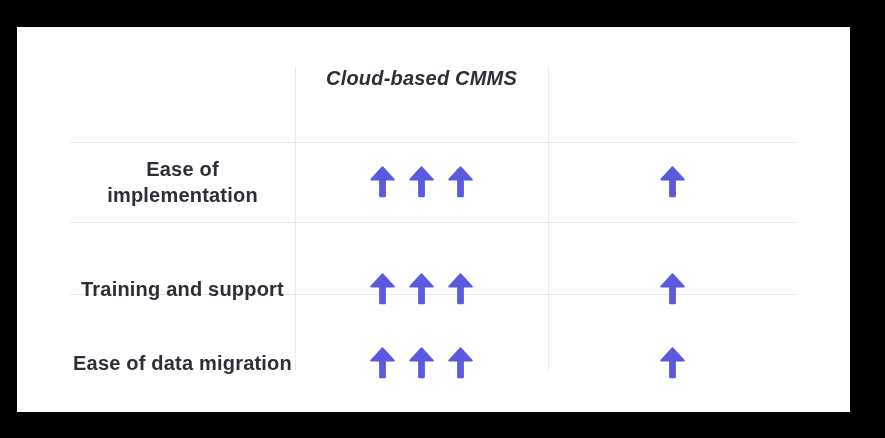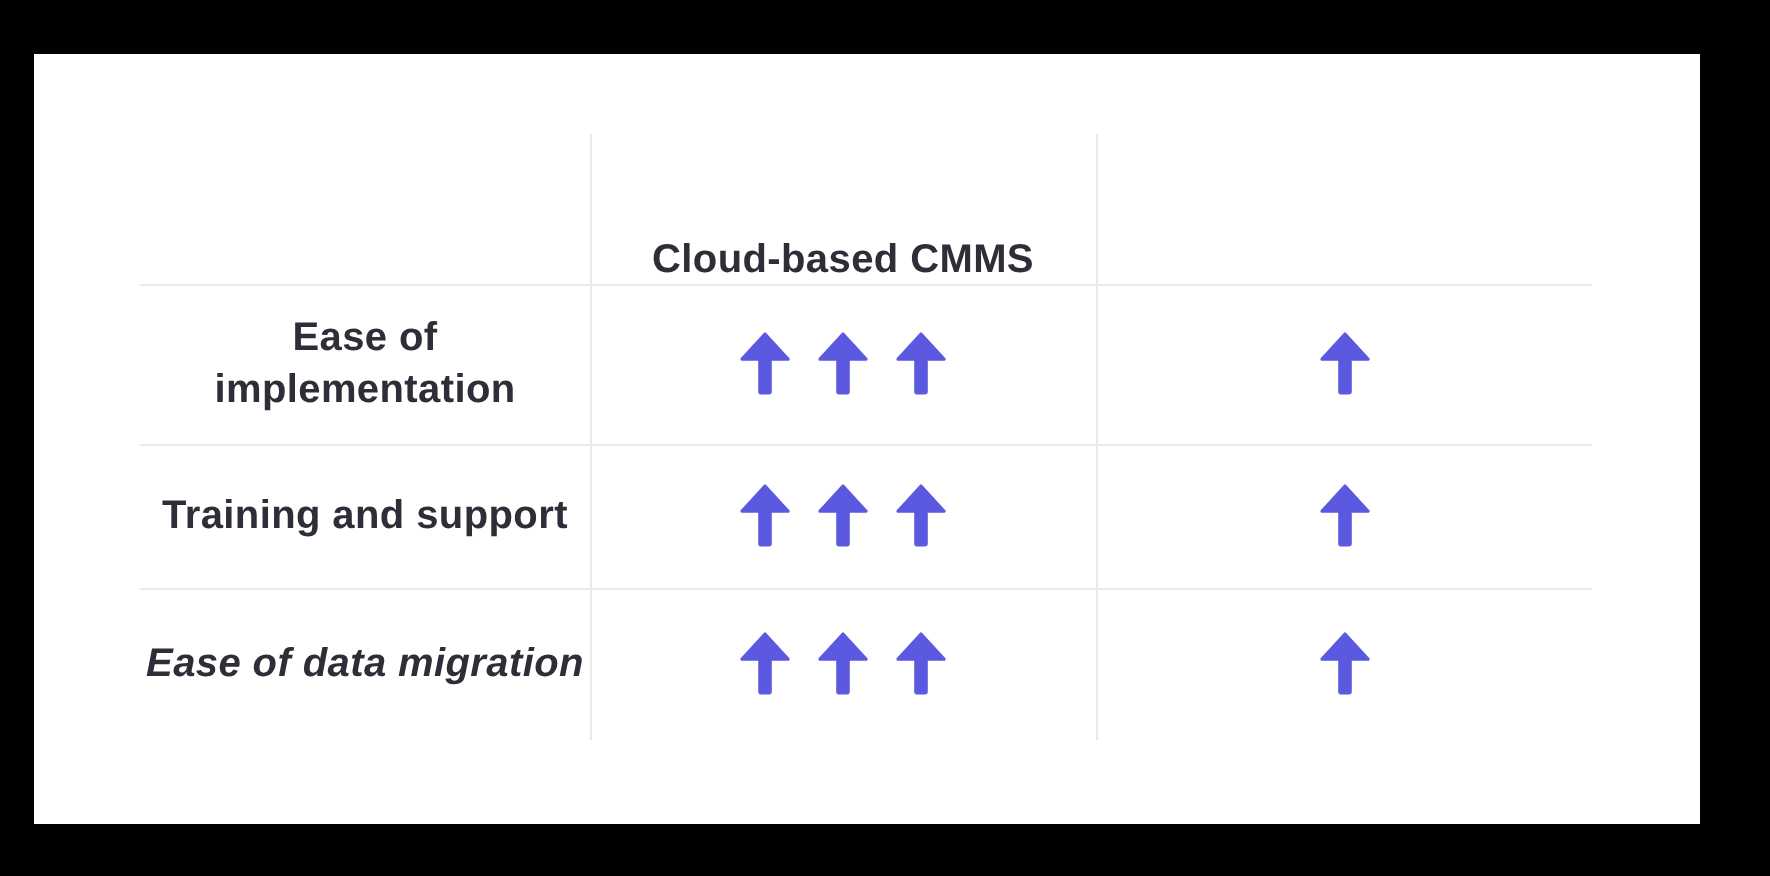--- a/index.html
+++ b/index.html
@@ -28,25 +28,25 @@
     left: 53px; width: 726px; height: 1px;
     background: var(--line, #e9e9ec);
   }
   .hline.h1 { top: 115px; }
   .hline.h2 { top: 195px; }
   .hline.h3 { top: 267px; }
   .table {
     position: absolute;
     left: 53px; top: 40px; width: 726px;
   }
-  .thead { display: flex; height: 75px; align-items: flex-end; }
+  .thead { display: flex; height: 75px; align-items: flex-start; font-style: italic; }
   .row   { display: flex; align-items: center; }
   .tbody .row:nth-child(1) { height: 80px; align-items: center; }
-  .tbody .row:nth-child(2) { height: 72px; }
-  .tbody .row:nth-child(3) { height: 76px; font-style: italic; }
+  .tbody .row:nth-child(2) { height: 72px; margin-top: 31px; }
+  .tbody .row:nth-child(3) { height: 76px; }
   .cell-label  { width: 225px; }
   .cell-cloud  { width: 253px; }
   .cell-onprem { width: 248px; }
   .hdr {
     text-align: center;
     font-weight: bold;
     font-size: 20px;
     color: var(--text, #2e2e38);
     letter-spacing: 0.2px;
   }

